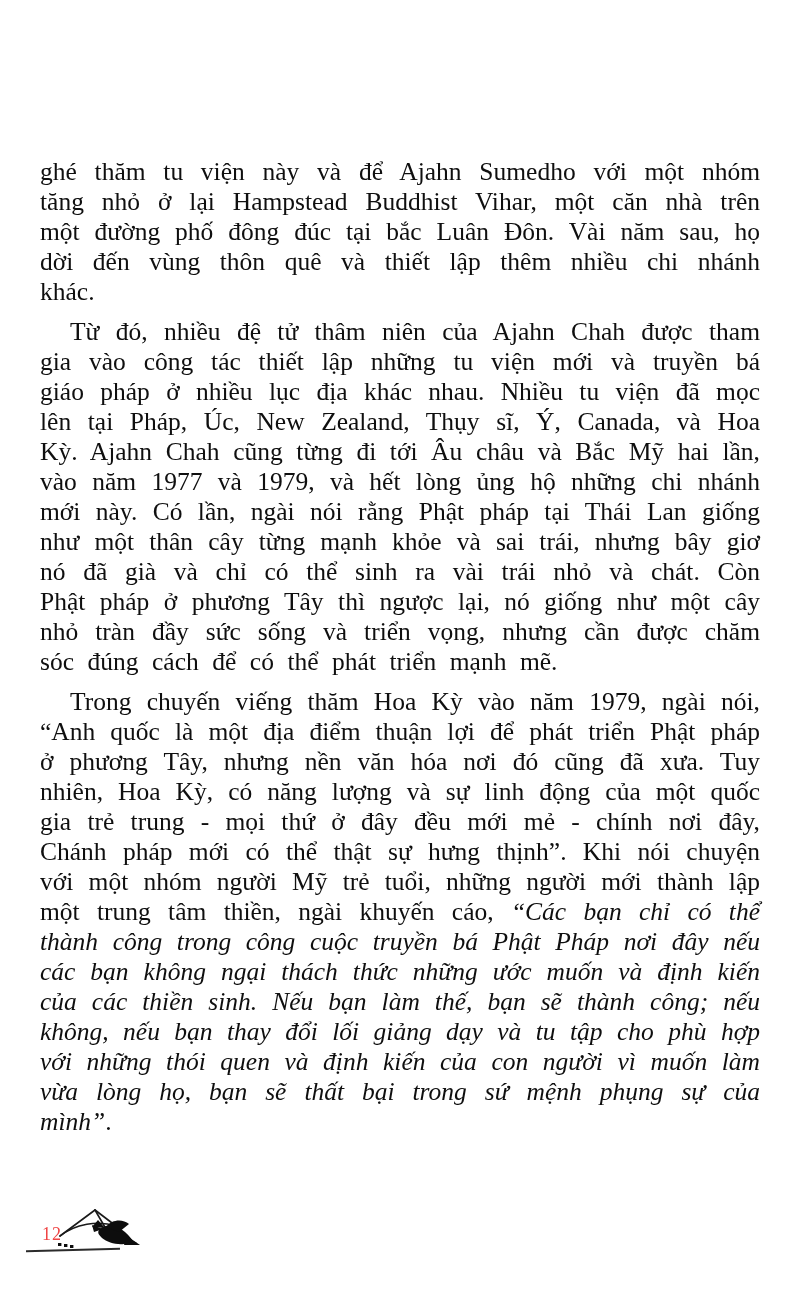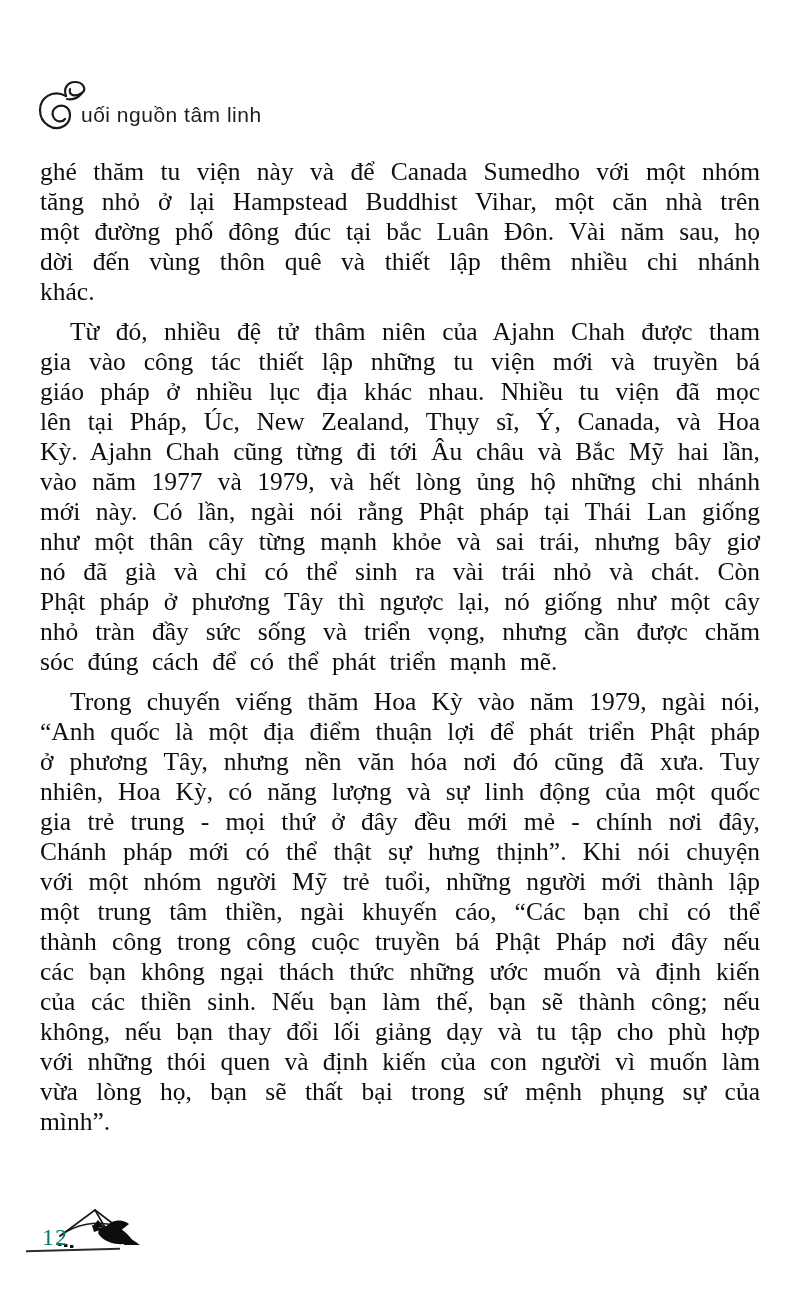--- a/index.html
+++ b/index.html
@@ -46,62 +46,54 @@
   .body-text p {
     margin: 0;
     font-size: 25.5px;
     line-height: 30px;
     text-align: justify;
     word-spacing: 0.28em;
     color: #0f0f0f;
   }
   .body-text p + p { margin-top: 10px; }
   .body-text p.indent { text-indent: 30px; }
-  .body-text .italic { }
+  .body-text .italic { font-style: italic; }
   .body-text .normal { font-style: normal; }
 
   
   .page-footer { position: absolute; left: 0; top: 1200px; width: 300px; height: 60px; }
   .flourish { position: absolute; left: 40px; top: 3px; z-index: 1; }
   .page-number {
     position: absolute;
     left: 42px;
     top: 24px;
     z-index: 2;
-    font-size: 24px;
-    color: #0f766e;
+    font-size: 18px;
+    color: #ef4444;
     letter-spacing: 1px;
   }
   .footer-rule {
     position: absolute;
     left: 26px;
     top: 49px;
     width: 94px;
     height: 2px;
     background: #2b2b2b;
     transform: rotate(-1.5deg);
     z-index: 0;
   }
 </style>
 </head>
 <body>
 
 <div class="page">
 
-  <header class="running-header">
-    <svg class="swash" width="50" height="53" viewBox="0 0 50 53" fill="none" stroke="#1a1a1a" stroke-width="2.2" stroke-linecap="round">
-      <path d="M28,16 C14,9 2,18 2,30 C2,44 16,52 26,46 C34,41 34,29 26,26 C19,24 13,30 15,36 C17,42 24,43 27,39"></path>
-      <path d="M28,16 C25,8 30,2 37,2 C45,2 49,9 44,13 C38,17 30,16 32,9"></path>
-      <path d="M44,13 C40,18 34,20 29,19"></path>
-    </svg>
-    <span class="header-title">uối nguồn tâm linh</span>
-  </header>
 
   <main class="body-text">
-      <p><span class="normal">ghé thăm tu viện này và để Canada Sumedho với một nhóm tăng nhỏ ở lại Hampstead Buddhist Vihar, một căn nhà trên một đường phố đông đúc tại bắc Luân Đôn. Vài năm sau, họ dời đến vùng thôn quê và thiết lập thêm nhiều chi nhánh khác.</span></p>
+      <p><span class="normal">ghé thăm tu viện này và để Ajahn Sumedho với một nhóm tăng nhỏ ở lại Hampstead Buddhist Vihar, một căn nhà trên một đường phố đông đúc tại bắc Luân Đôn. Vài năm sau, họ dời đến vùng thôn quê và thiết lập thêm nhiều chi nhánh khác.</span></p>
       <p class="indent"><span class="normal">Từ đó, nhiều đệ tử thâm niên của Ajahn Chah được tham gia vào công tác thiết lập những tu viện mới và truyền bá giáo pháp ở nhiều lục địa khác nhau. Nhiều tu viện đã mọc lên tại Pháp, Úc, New Zealand, Thụy sĩ, Ý, Canada, và Hoa Kỳ. Ajahn Chah cũng từng đi tới Âu châu và Bắc Mỹ hai lần, vào năm 1977 và 1979, và hết lòng ủng hộ những chi nhánh mới này. Có lần, ngài nói rằng Phật pháp tại Thái Lan giống như một thân cây từng mạnh khỏe và sai trái, nhưng bây giơ nó đã già và chỉ có thể sinh ra vài trái nhỏ và chát. Còn Phật pháp ở phương Tây thì ngược lại, nó giống như một cây nhỏ tràn đầy sức sống và triển vọng, nhưng cần được chăm sóc đúng cách để có thể phát triển mạnh mẽ.</span></p>
       <p class="indent"><span class="normal">Trong chuyến viếng thăm Hoa Kỳ vào năm 1979, ngài nói, “Anh quốc là một địa điểm thuận lợi để phát triển Phật pháp ở phương Tây, nhưng nền văn hóa nơi đó cũng đã xưa. Tuy nhiên, Hoa Kỳ, có năng lượng và sự linh động của một quốc gia trẻ trung - mọi thứ ở đây đều mới mẻ - chính nơi đây, Chánh pháp mới có thể thật sự hưng thịnh”. Khi nói chuyện với một nhóm người Mỹ trẻ tuổi, những người mới thành lập một trung tâm thiền, ngài khuyến cáo, </span><span class="italic">“Các bạn chỉ có thể thành công trong công cuộc truyền bá Phật Pháp nơi đây nếu các bạn không ngại thách thức những ước muốn và định kiến của các thiền sinh. Nếu bạn làm thế, bạn sẽ thành công; nếu không, nếu bạn thay đổi lối giảng dạy và tu tập cho phù hợp với những thói quen và định kiến của con người vì muốn làm vừa lòng họ, bạn sẽ thất bại trong sứ mệnh phụng sự của mình”</span><span class="normal">.</span></p>
     </main>
 
   <footer class="page-footer">
     <div class="footer-rule"></div>
     <svg class="flourish" width="100" height="50" viewBox="0 0 100 50">
       <g fill="none" stroke="#1a1a1a" stroke-width="1.6" stroke-linecap="round">
         <path d="M55,7 L20,33"></path>
         <path d="M55,7 L76,23"></path>

